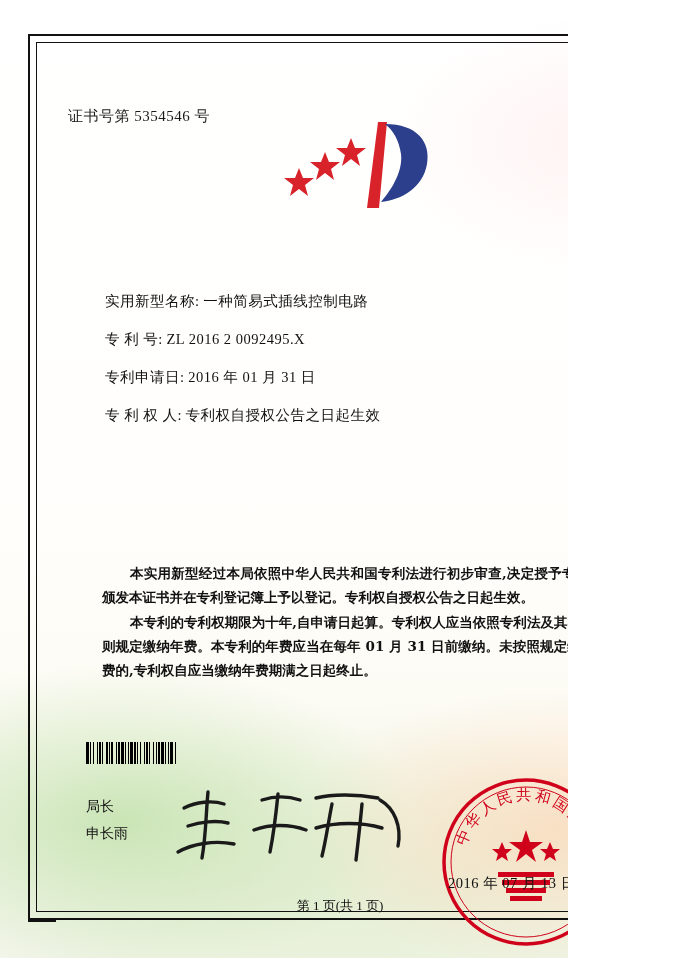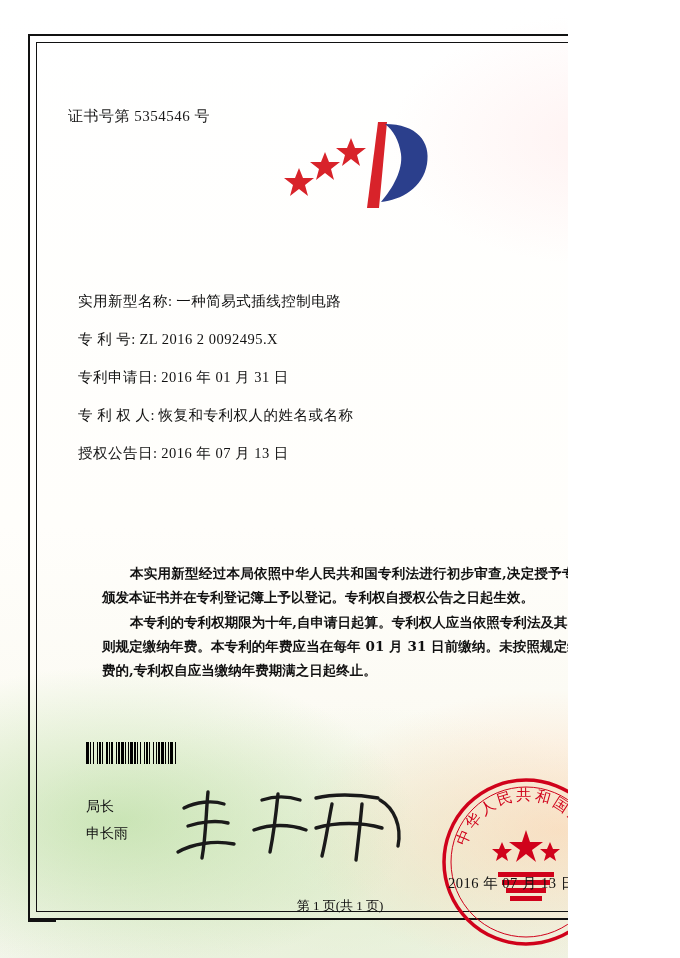--- a/index.html
+++ b/index.html
@@ -102,20 +102,21 @@
   .fields {
     position: absolute;
     left: 42px; top: 250px;
     width: 530px;
   }
   .field-row {
     font-size: 14.5px;
     color: #111;
     margin-bottom: 19px;
     white-space: nowrap;
+    margin-left: 27px;
   }
   .field-label { letter-spacing: 0.5px; }
   .field-value { letter-spacing: 0.5px; }
 
   .paragraphs {
     position: absolute;
     left: 42px; top: 520px;
     width: 530px;
     font-size: 13.5px;
     line-height: 1.75;
@@ -228,25 +229,21 @@
       <div class="field-row">
         <span class="field-label">专  利  号:</span>
         <span class="field-value">ZL 2016 2 0092495.X</span>
       </div>
       <div class="field-row">
         <span class="field-label">专利申请日:</span>
         <span class="field-value">2016 年 01 月 31 日</span>
       </div>
       <div class="field-row">
         <span class="field-label">专 利 权 人:</span>
-        <span class="field-value">恢复和专利权人的姓名或名称</span>
-      </div>
-      <div class="field-row">
-        <span class="field-label">授权公告日:</span>
-        <span class="field-value">2016 年 07 月 13 日</span>
+        <span class="field-value">专利权自授权公告之日起生效</span>
       </div>
     </div>
 
     <div class="paragraphs">
       <div class="para">本实用新型经过本局依照中华人民共和国专利法进行初步审查,决定授予专利权,颁发本证书并在专利登记簿上予以登记。专利权自授权公告之日起生效。</div>
       <div class="para">本专利的专利权期限为十年,自申请日起算。专利权人应当依照专利法及其实施细则规定缴纳年费。本专利的年费应当在每年 01 月 31 日前缴纳。未按照规定缴纳年费的,专利权自应当缴纳年费期满之日起终止。</div>
     </div>
 
     <div class="barcode" id="barcode">
         <i style="width:3px;"></i>

